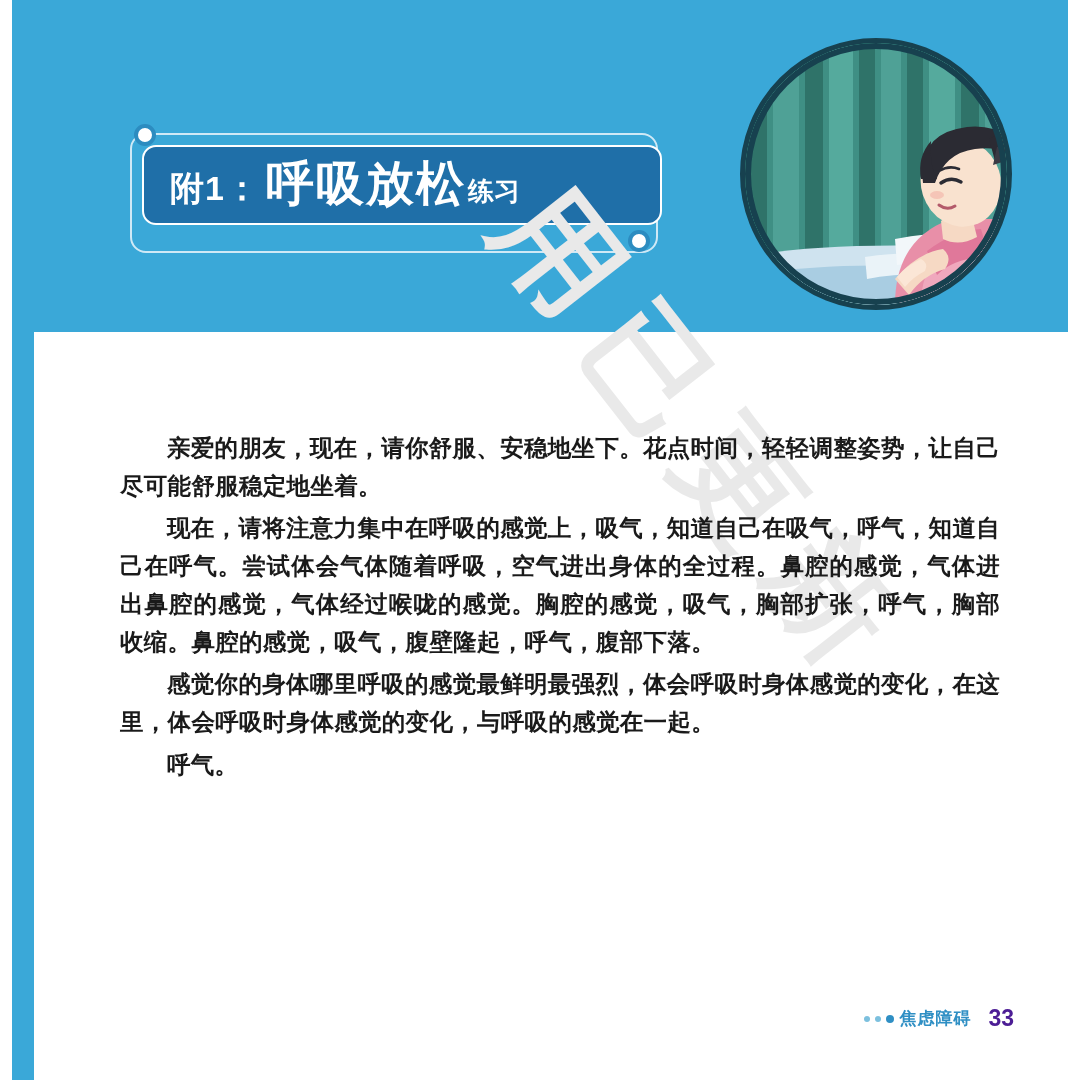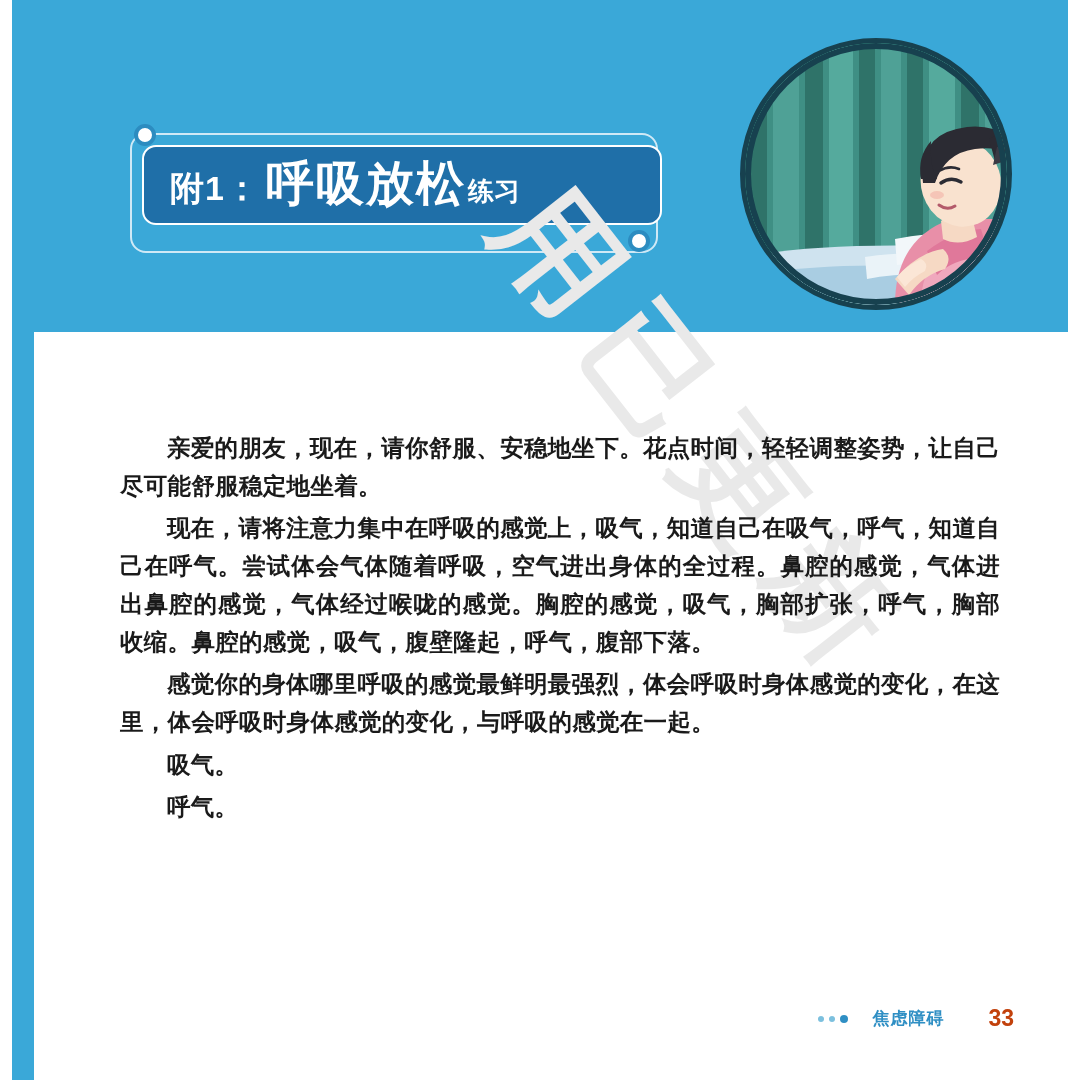--- a/index.html
+++ b/index.html
@@ -155,21 +155,21 @@
     letter-spacing: 0.3px;
   }
 
   
   .footer {
     position: absolute;
     right: 54px;
     bottom: 48px;
     display: flex;
     align-items: center;
-    gap: 24px;
+    gap: 5px;
   }
   .footer-dots {
     display: flex;
     align-items: center;
     gap: 5px;
   }
   .fdot {
     width: 8px;
     height: 8px;
     border-radius: 50%;
@@ -181,22 +181,22 @@
     font-family: "Liberation Sans", "DejaVu Sans", sans-serif;
     font-size: 17px;
     font-weight: bold;
     color: #2f8fc4;
     letter-spacing: 1px;
   }
   .footer-page {
     font-family: "Liberation Sans", "DejaVu Sans", sans-serif;
     font-size: 23px;
     font-weight: bold;
-    color: #c2410c;
-    margin-left: 20px;
+    color: #4c1d95;
+    margin-left: 12px;
   }
 </style>
 </head>
 <body>
 
 <div class="page">
 
   <div class="header"></div>
   <div class="left-band"></div>
 
@@ -265,21 +265,20 @@
       <circle cx="131" cy="131" r="128" fill="none" stroke="#17414f" stroke-width="6"></circle>
     </svg>
   </div>
 
   <div class="watermark">用已更新</div>
 
   <div class="content">
     <p class="para">亲爱的朋友，现在，请你舒服、安稳地坐下。花点时间，轻轻调整姿势，让自己尽可能舒服稳定地坐着。</p>
     <p class="para">现在，请将注意力集中在呼吸的感觉上，吸气，知道自己在吸气，呼气，知道自己在呼气。尝试体会气体随着呼吸，空气进出身体的全过程。鼻腔的感觉，气体进出鼻腔的感觉，气体经过喉咙的感觉。胸腔的感觉，吸气，胸部扩张，呼气，胸部收缩。鼻腔的感觉，吸气，腹壁隆起，呼气，腹部下落。</p>
     <p class="para">感觉你的身体哪里呼吸的感觉最鲜明最强烈，体会呼吸时身体感觉的变化，在这里，体会呼吸时身体感觉的变化，与呼吸的感觉在一起。</p>
-    <p class="para">吸气。</p>
     <p class="para">呼气。</p>
   </div>
 
   <div class="footer">
     <span class="footer-dots">
       <span class="fdot small"></span>
       <span class="fdot small"></span>
       <span class="fdot"></span>
     </span>
     <span class="footer-label">焦虑障碍</span>

